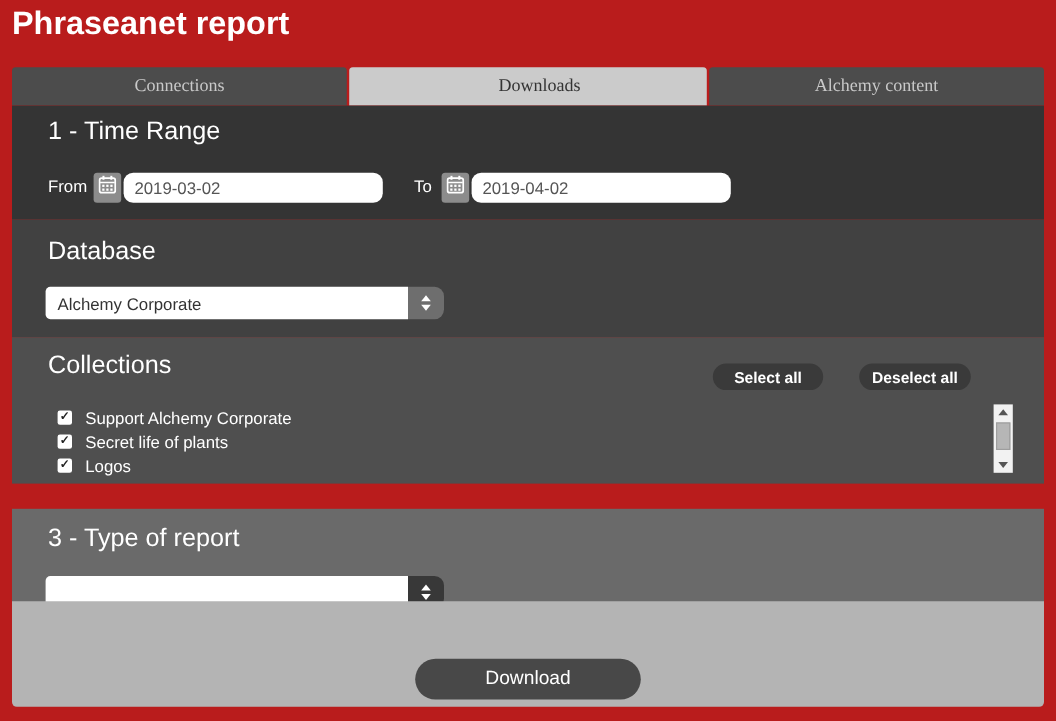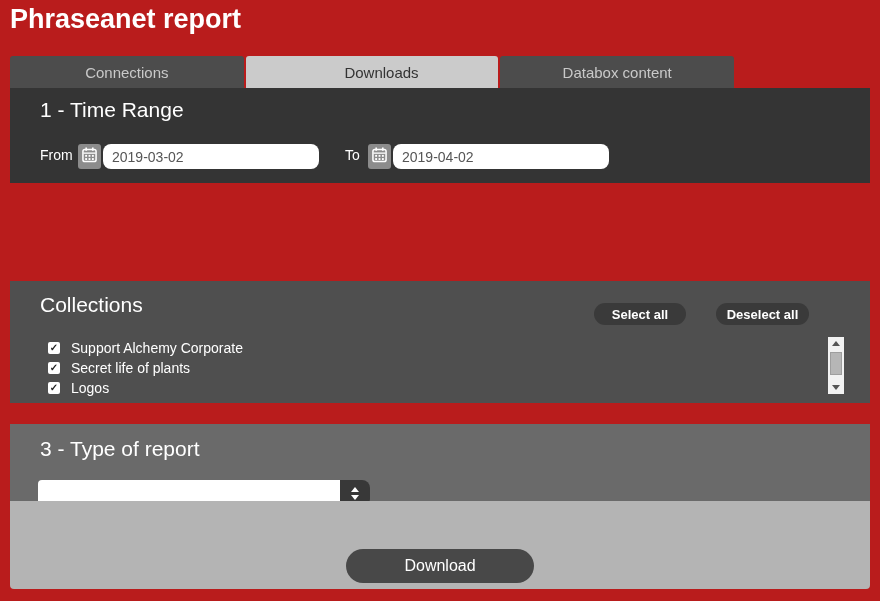--- a/index.html
+++ b/index.html
@@ -9,22 +9,22 @@
     background:#b91c1c;
     font-family:"Liberation Sans", sans-serif;
   }
   
   .page-title {
     position:absolute; left:10px; top:4px;
     color:#ffffff; font-size:27px; font-weight:bold; letter-spacing:0;
   }
   
   .tabbar {
-    position:absolute; left:10px; top:56px; width:724px; height:32px;
-    display:flex; gap:2px;
+    position:absolute; left:10px; top:56px; width:860px; height:32px;
+    display:flex; gap:2px;font-family:Liberation Serif, serif;
   }
   .tab {
     flex:1; display:flex; align-items:center; justify-content:center;
     font-size:15px; border-radius:3px 3px 0 0; cursor:pointer;
   }
   .tab.inactive { background:#4c4c4c; color:#c9c9c9; }
   .tab.active   { background:#cbcbcb; color:#333333;padding-left:19px; }
   
   .sec { position:absolute; left:10px; width:860px; }
   .sec-time { top:88px;  height:95px;  background:#343434; }
@@ -100,21 +100,21 @@
 </head>
 <body>
 
 <div class="page">
 
   <div class="page-title">Phraseanet report</div>
 
   <div class="tabbar">
     <div class="tab inactive">Connections</div>
     <div class="tab active">Downloads</div>
-    <div class="tab inactive">Databox content</div>
+    <div class="tab inactive">Alchemy content</div>
   </div>
 
   <div class="sec sec-time">
     <h2 style="top:10px;">1 - Time Range</h2>
     <span class="fld-label" style="left:30px; top:59px;">From</span>
     <span class="cal-btn" style="left:68px; top:56px;">
       <span>
         <svg width="15" height="16" viewBox="0 0 16 17">
           <line x1="4.5" y1="0.5" x2="4.5" y2="4" stroke="#ffffff" stroke-width="1.8"></line>
           <line x1="11.5" y1="0.5" x2="11.5" y2="4" stroke="#ffffff" stroke-width="1.8"></line>
@@ -147,20 +147,30 @@
             <rect x="3.4" y="11.8" width="2" height="2"></rect>
               <rect x="7" y="11.8" width="2" height="2"></rect>
               <rect x="10.6" y="11.8" width="2" height="2"></rect>
           </g>
         </svg>
       </span>
     </span>
     <input class="date-input" style="left: 383px; top: 56px;" type="text" value="2019-04-02">
   </div>
 
+  <div class="sec sec-db">
+    <h2 style="top:15px;">Database</h2>
+    <div class="select" style="left:28px; top:56px;">
+      <div class="sel-field">Alchemy Corporate</div>
+      <div class="sel-btn light">
+        <span class="tri-up"></span>
+        <span class="tri-down"></span>
+      </div>
+    </div>
+  </div>
 
   <div class="sec sec-col">
     <h2 style="top:12px;">Collections</h2>
     <button class="pill-btn" style="left:584px; top:22px; width:92px;">Select all</button>
     <button class="pill-btn" style="left:706px; top:22px; width:93px;">Deselect all</button>
 
     <div class="chk-row" style="top:60px;">
       <span class="chk">✓</span>
       <span class="chk-label">Support Alchemy Corporate</span>
     </div>

